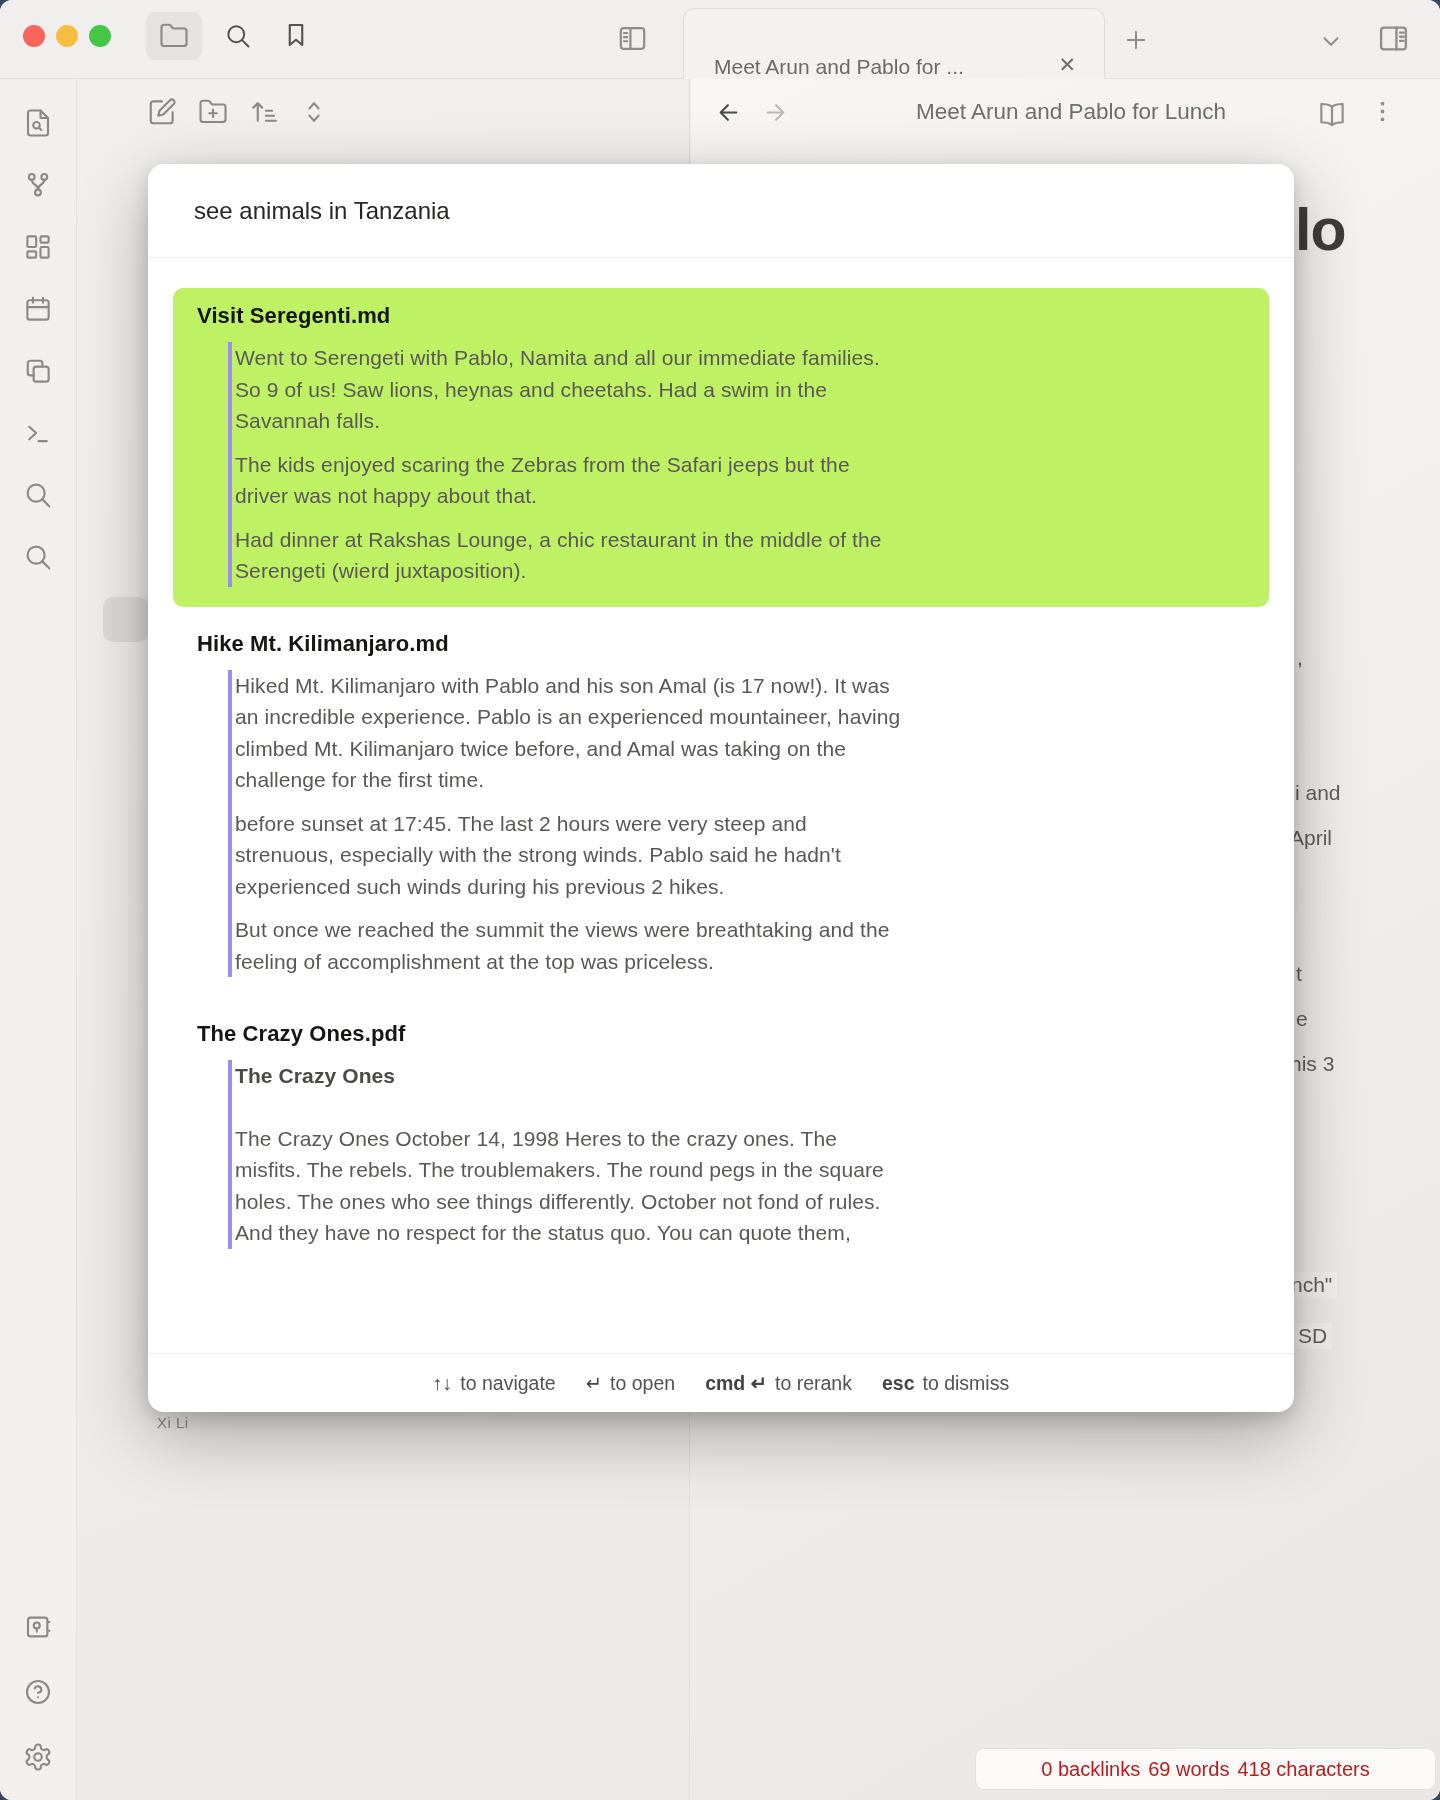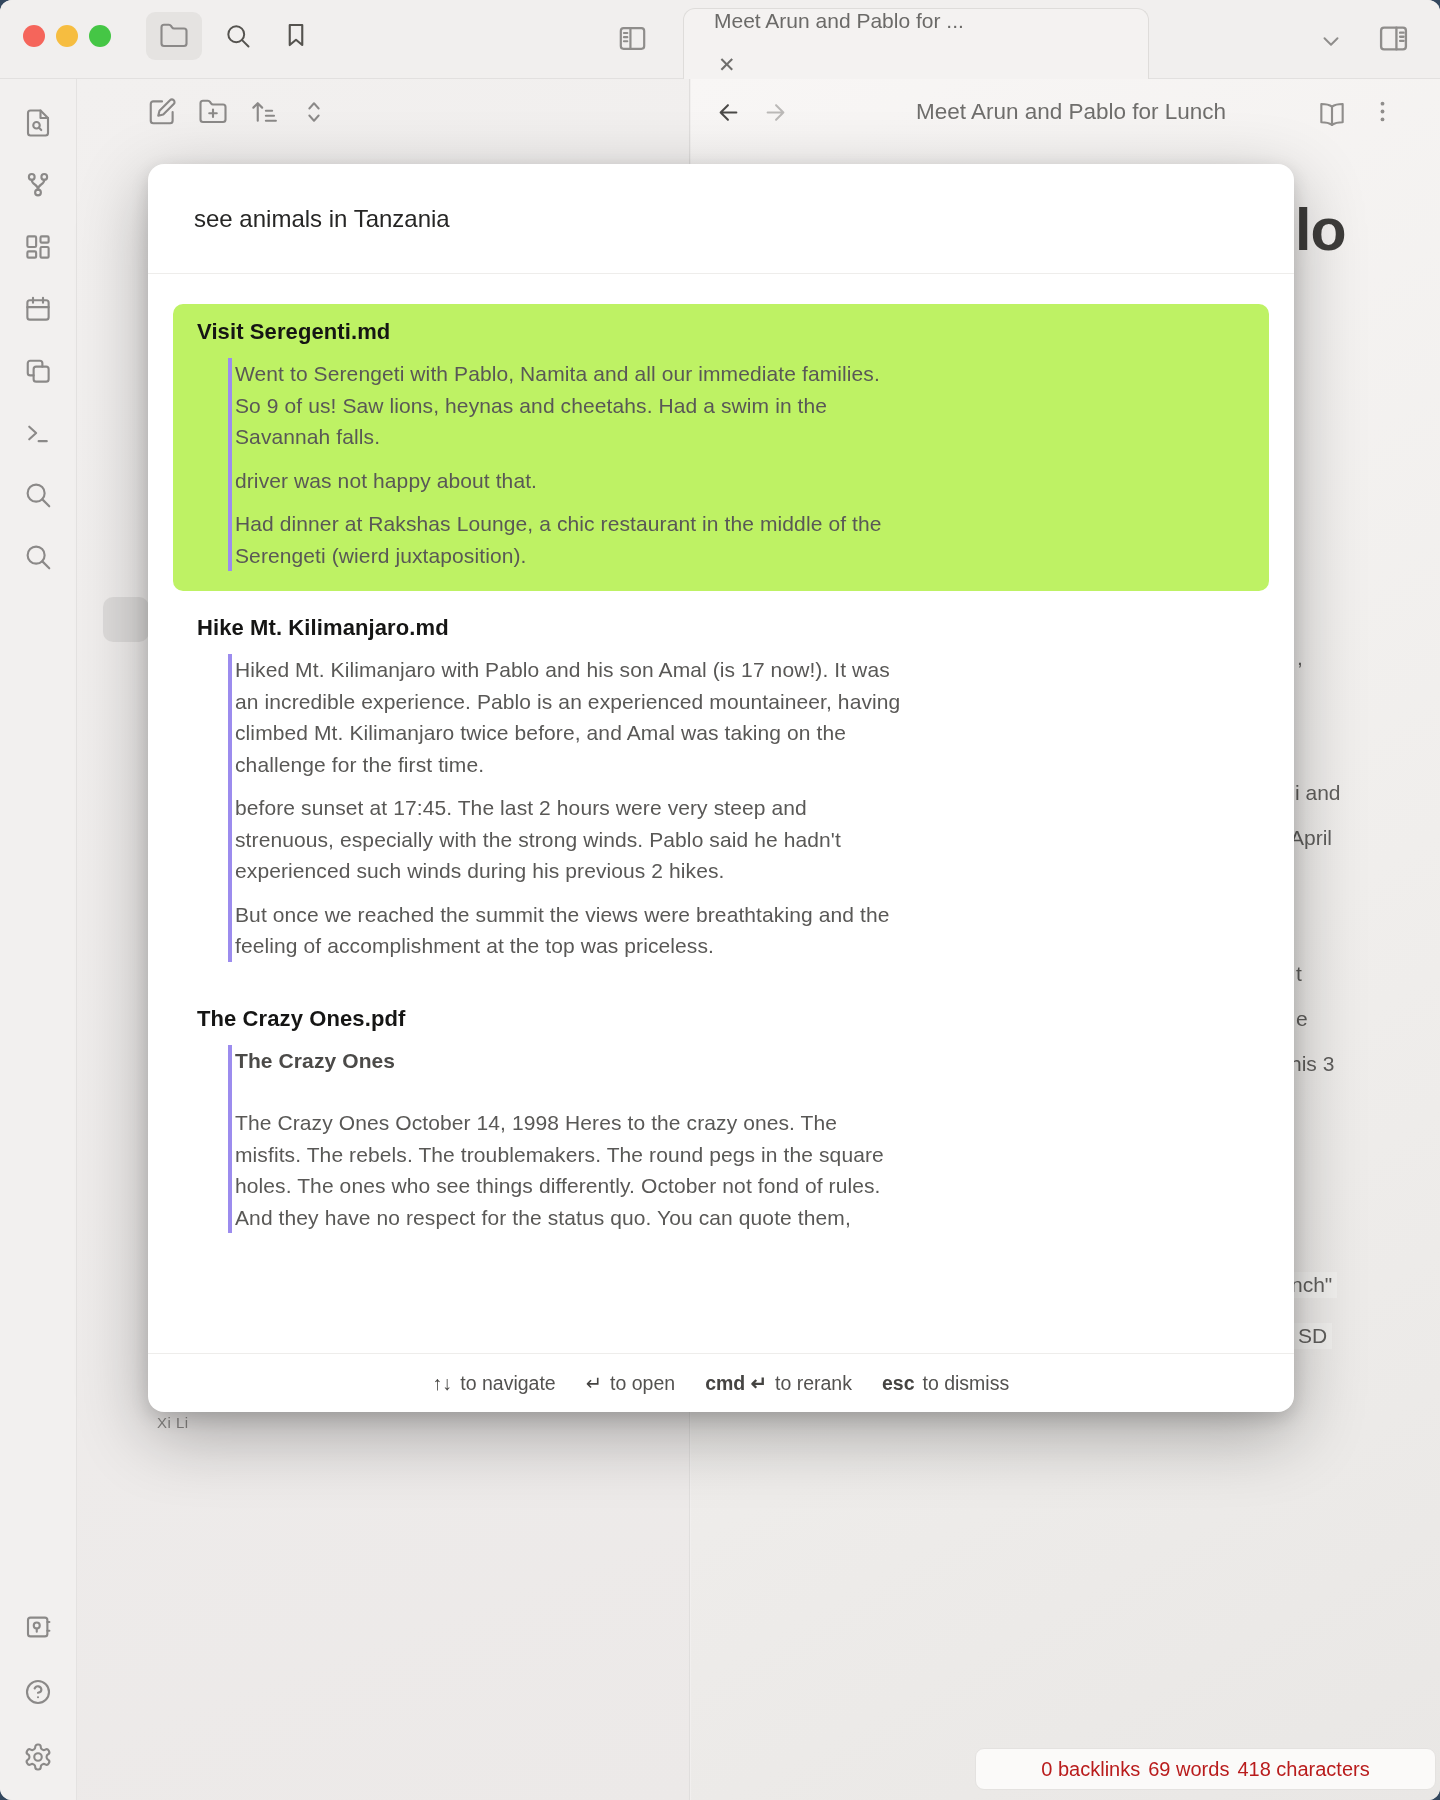--- a/index.html
+++ b/index.html
@@ -13,21 +13,21 @@
   .t-red{left:23px;background:#f5655b;}
   .t-yellow{left:56px;background:#f6bd40;}
   .t-green{left:89px;background:#45c645;}
   .folder-btn{position:absolute;left:146px;top:12px;width:56px;height:48px;border-radius:9px;background:#e5e3e1;display:flex;align-items:center;justify-content:center;color:#55534f;}
   .tb-search{position:absolute;left:224px;top:22px;color:#55534f;}
   .tb-bookmark{position:absolute;left:281px;top:20px;color:#55534f;}
   .tb-panel-left{position:absolute;left:616px;top:22px;color:#8f8d8b;}
   .tabbar-plus{position:absolute;left:1122px;top:26px;color:#8f8d8b;}
   .tabbar-chevron{position:absolute;left:1318px;top:28px;color:#8f8d8b;}
   .tabbar-panel-right{position:absolute;left:1376px;top:21px;color:#8f8d8b;}
-  .tab{position:absolute;left:683px;top:8px;width:466px;height:71px;background:#f4f2f1;border:1px solid #dedcda;border-bottom:none;border-radius:12px 12px 0 0;z-index:4;display:flex;align-items:flex-start;padding:0 24px 0 30px;box-sizing:border-box;flex-direction:column;}
+  .tab{position:absolute;left:683px;top:8px;width:422px;height:71px;background:#f4f2f1;border:1px solid #dedcda;border-bottom:none;border-radius:12px 12px 0 0;z-index:4;display:flex;align-items:flex-end;padding:0 24px 0 30px;box-sizing:border-box;}
   .tab-title{flex:1;font-size:21px;color:#6b6a68;white-space:nowrap;overflow:hidden;}
   .tab-close{font-size:21px;color:#6f6e6c;padding:2px 4px;}
 
   
   .rail{position:absolute;left:0;top:78px;bottom:0;width:77px;background:#f2f0ef;border-right:1px solid #e4e2e1;box-sizing:border-box;display:flex;flex-direction:column;align-items:center;}
   .rail-top{display:flex;flex-direction:column;gap:32px;padding-top:30px;}
   .rail-bottom{margin-top:auto;display:flex;flex-direction:column;gap:35px;padding-bottom:28px;}
   .explorer{position:absolute;left:77px;top:78px;bottom:0;width:613px;background:linear-gradient(160deg,#f2f0ef 0%,#ece9e8 100%);border-right:1px solid #e0dedd;box-sizing:border-box;}
   .explorer-toolbar{position:absolute;top:14px;left:0;right:0;height:40px;display:flex;gap:21px;padding-left:70px;align-items:center;}
   .explorer-sel-stub{position:absolute;left:26px;top:519px;width:46px;height:45px;border-radius:10px;background:#dedcdb;}
@@ -50,21 +50,21 @@
   .f-e{left:605px;top:929px;}
   .f-his3{left:599px;top:974px;}
   .f-nch{left:595px;top:1194px;background:#f2f1ef;padding:1px 5px;}
   .f-sd{left:602px;top:1245px;background:#f2f1ef;padding:1px 5px;}
 
   
   .status-pill{position:absolute;left:975px;top:1748px;right:4px;height:42px;box-sizing:border-box;background:#fbfaf9;border:1px solid #e4e2e0;border-radius:9px;display:flex;align-items:center;justify-content:center;gap:8px;font-size:20px;color:#b91c1c;z-index:5;white-space:nowrap;}
 
   
   .modal{position:absolute;left:148px;top:164px;width:1146px;height:1248px;background:#ffffff;border-radius:16px;box-shadow:0 22px 70px rgba(0,0,0,.30),0 6px 18px rgba(0,0,0,.14);z-index:10;display:flex;flex-direction:column;overflow:hidden;}
-  .modal-input-row{flex:none;height:93px;border-bottom:1px solid #eeedeb;display:flex;align-items:center;padding:8px 46px;}
+  .modal-input-row{flex:none;height:93px;border-bottom:1px solid #eeedeb;display:flex;align-items:center;padding:0 46px;}
   .modal-input{border:none;outline:none;background:transparent;font-family:"Liberation Sans",sans-serif;font-size:24px;color:#262625;width:100%;padding:0;}
   .modal-results{flex:1;overflow:hidden;padding:30px 25px 0 25px;}
   .result-card{padding:15px 24px 20px 24px;border-radius:10px;margin-bottom:9px;}
   .result-card.selected{background:#bef264;}
   .result-title{font-size:22px;font-weight:bold;color:#151514;margin-bottom:13px;letter-spacing:.1px;}
   .result-quote{border-left:4px solid #9c8cee;margin-left:31px;padding-left:3px;}
   .quote-para{margin-bottom:12px;font-size:21px;line-height:31.5px;color:#595856;letter-spacing:.1px;}
   .quote-para:last-child{margin-bottom:0;}
   .quote-para.bold{font-weight:bold;color:#4b4a48;margin-bottom:31px;}
   .quote-line{white-space:nowrap;}
@@ -293,20 +293,21 @@
     <div class="modal-results">
         <div class="result-card selected">
           <div class="result-title">Visit Seregenti.md</div>
           <div class="result-quote">
             <div class="quote-para">
               <div class="quote-line">Went to Serengeti with Pablo, Namita and all our immediate families.</div>
               <div class="quote-line">So 9 of us! Saw lions, heynas and cheetahs. Had a swim in the</div>
               <div class="quote-line">Savannah falls.</div>
             </div>
             <div class="quote-para">
+              <div class="quote-line">The kids enjoyed scaring the Zebras from the Safari jeeps but the</div>
               <div class="quote-line">driver was not happy about that.</div>
             </div>
             <div class="quote-para">
               <div class="quote-line">Had dinner at Rakshas Lounge, a chic restaurant in the middle of the</div>
               <div class="quote-line">Serengeti (wierd juxtaposition).</div>
             </div>
           </div>
         </div>
         <div class="result-card">
           <div class="result-title">Hike Mt. Kilimanjaro.md</div>

